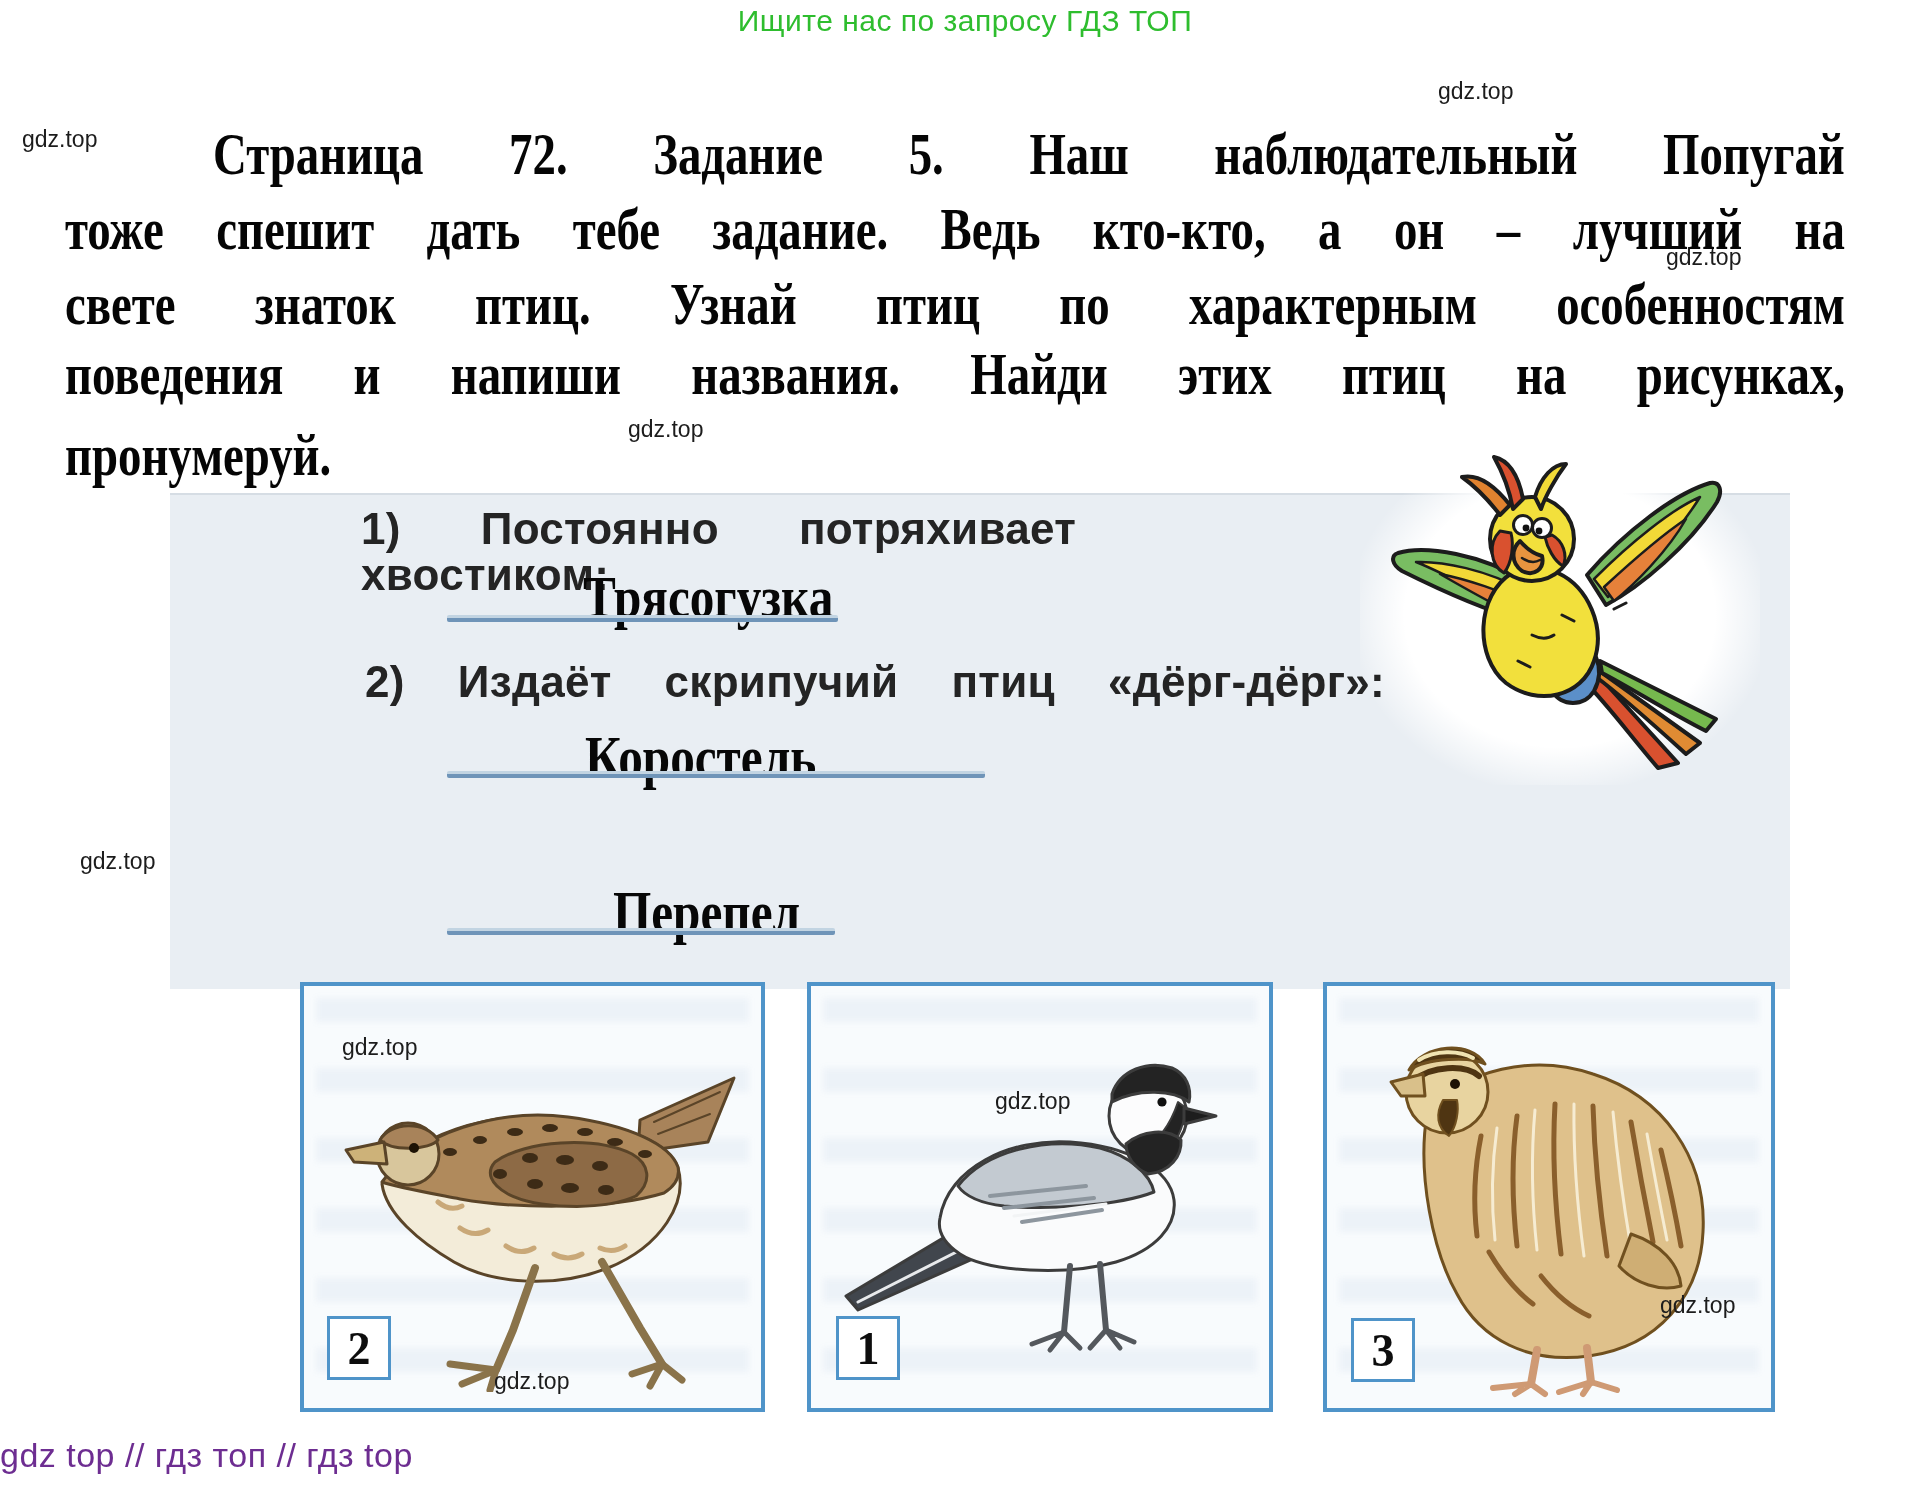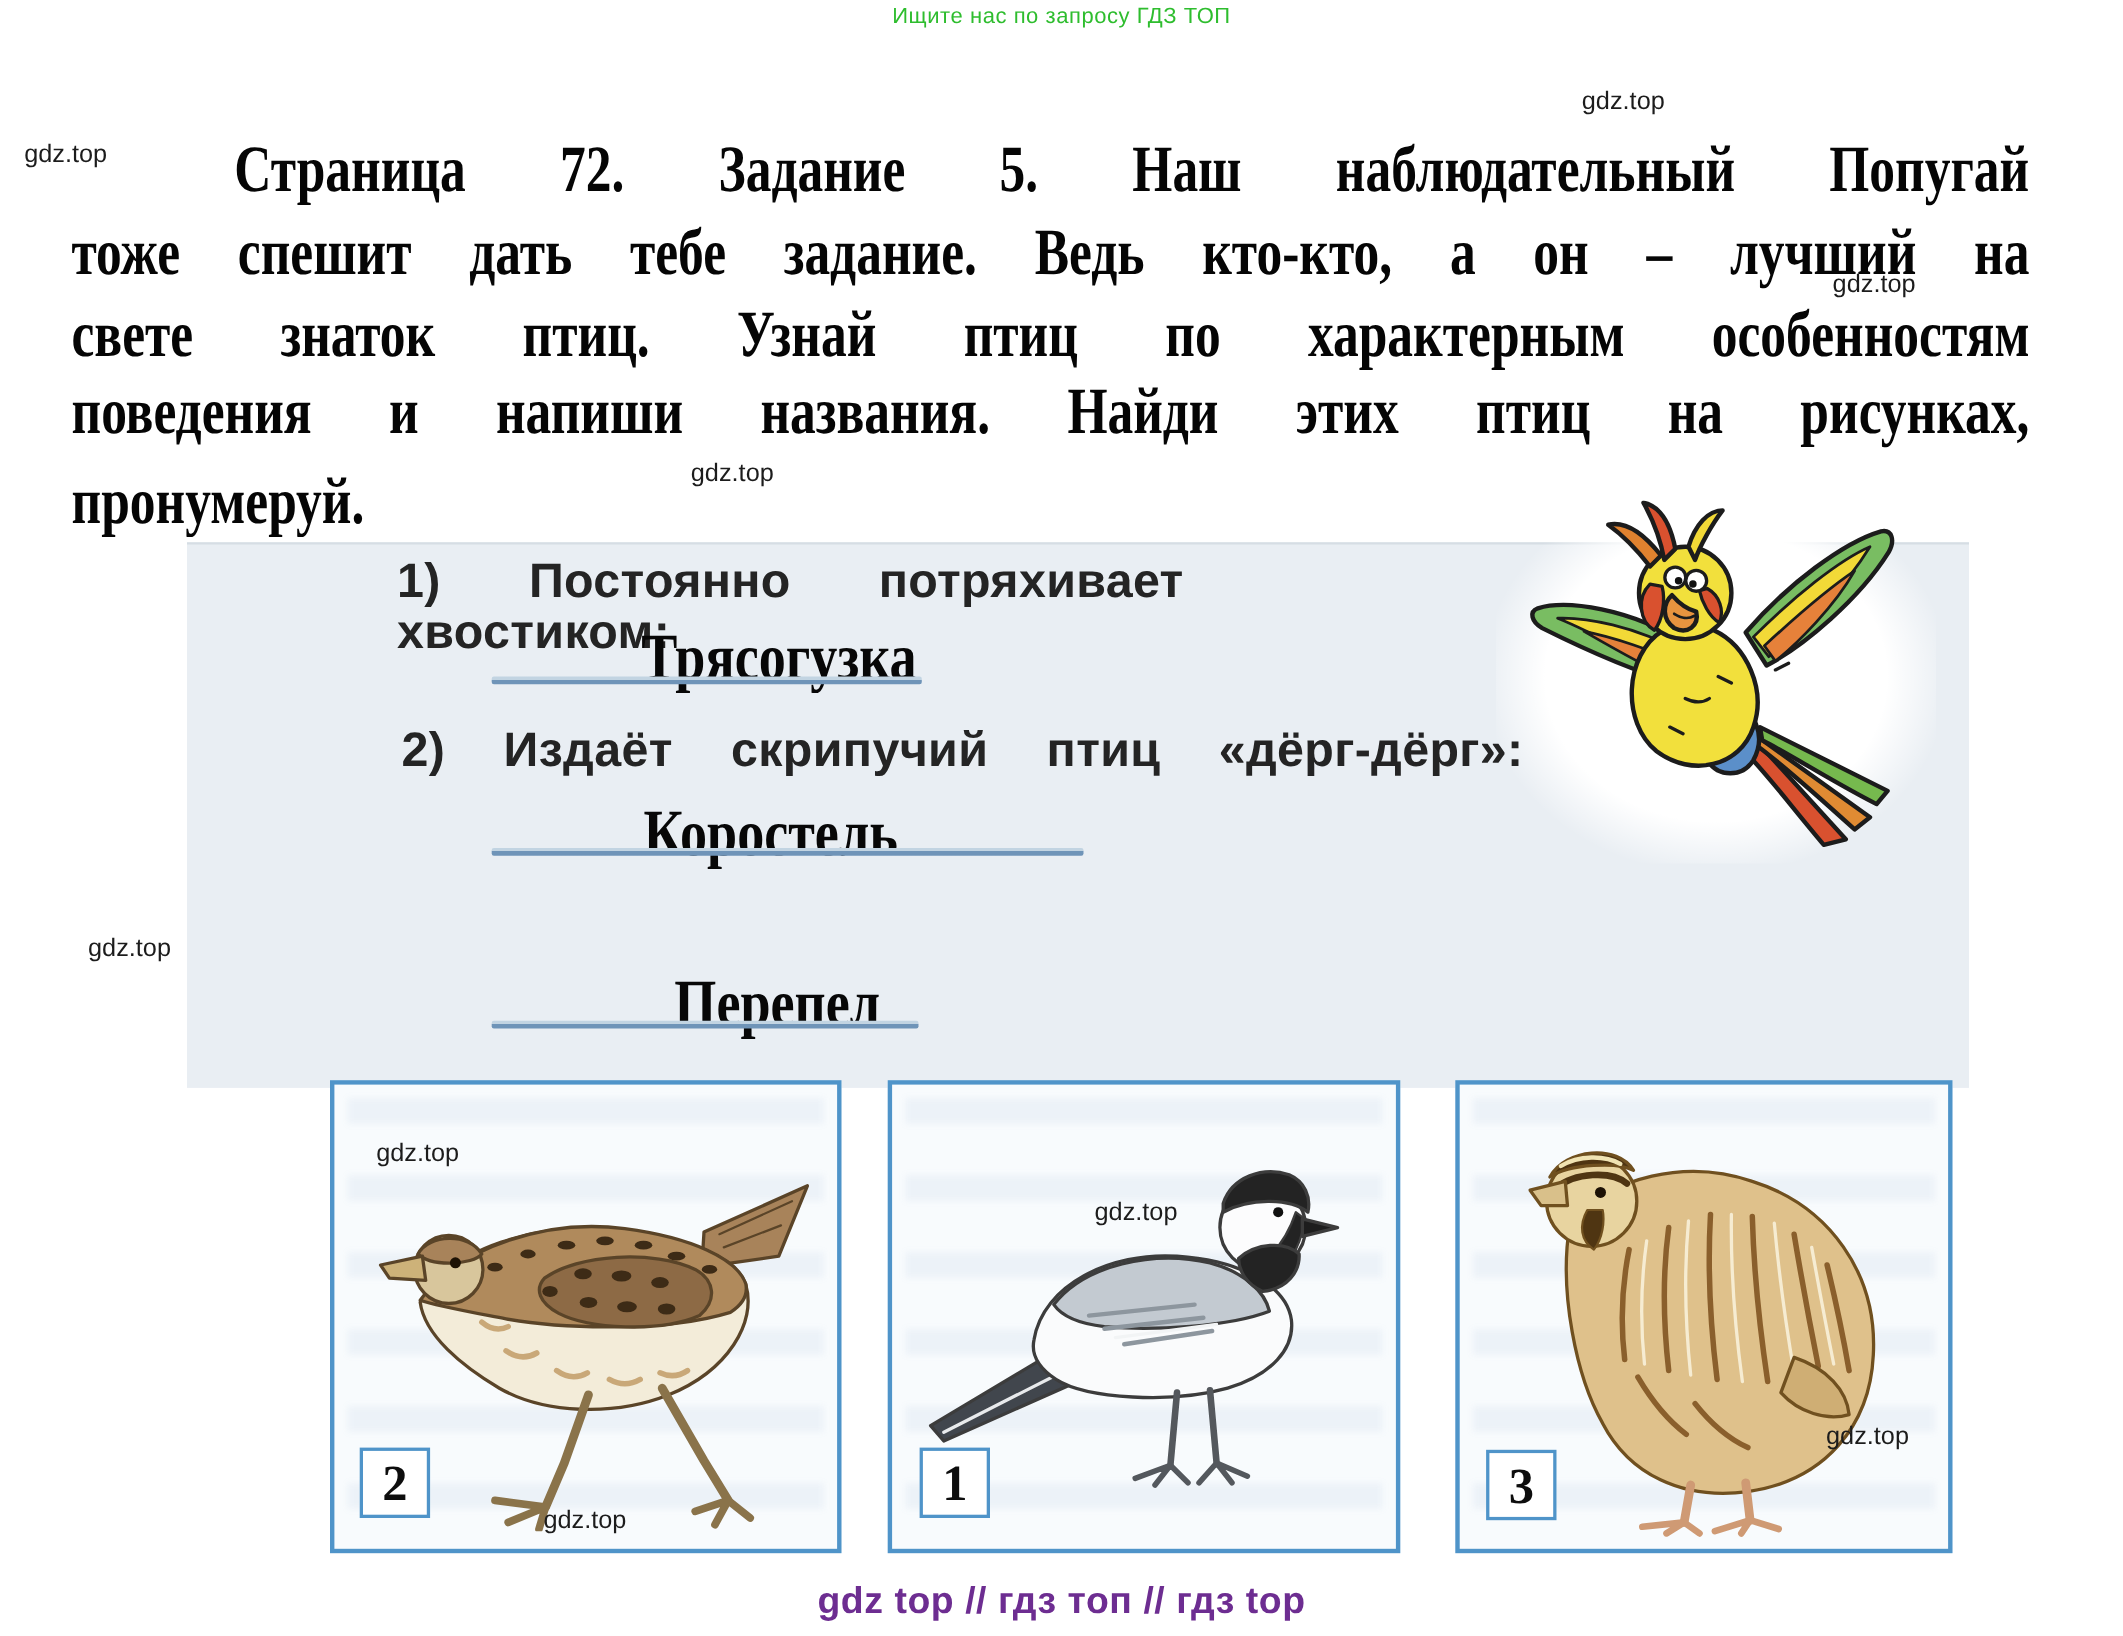--- a/index.html
+++ b/index.html
@@ -4,21 +4,21 @@
 <style>
   html,body { margin:0; padding:0; background:#ffffff; }
   #page {
     position:relative; width:1930px; height:1487px;
     background:#ffffff; overflow:hidden;
     font-family:"Liberation Sans", sans-serif;
   }
   
   .promo {
     position:absolute; top:4px; left:0; width:100%;
-    text-align:center; font-size:20px; font-weight:500;
+    text-align:center; font-size:30px; font-weight:500;
     color:#2ebd2e; letter-spacing:0.5px;
   }
   
   .wm {
     position:absolute; font-size:23px; color:#1c1c1c;
     font-family:"Liberation Sans", sans-serif; white-space:nowrap;
   }
   
   .para-line {
     position:absolute; font-family:"Liberation Serif", serif;
@@ -62,22 +62,22 @@
     background:repeating-linear-gradient(180deg, rgba(95,135,190,0.07) 0 24px, rgba(95,135,190,0) 24px 70px);
     filter:blur(3px);
   }
   .badge {
     position:absolute; box-sizing:border-box; width:64px; height:64px;
     border:3px solid #4f94c9; background:#ffffff;
     display:flex; align-items:center; justify-content:center;
     font-family:"Liberation Serif", serif; font-weight:700; font-size:46px; color:#0d0d0d;
   }
   .footer {
-    position:absolute; top:1436px; left:0; width:100%; text-align:center;
-    font-size:34px; font-weight:700; color:#6d2d91; letter-spacing:0.5px;
+    position:absolute; top:1436px; left:0; width:100%; 
+    font-size:34px; font-weight:400; color:#6d2d91; letter-spacing:0.5px;
   }
   .birdsvg { position:absolute; }
 </style>
 </head>
 <body>
 
 <div id="page">
 
   <div class="promo">Ищите нас по запросу ГДЗ ТОП</div>
 

